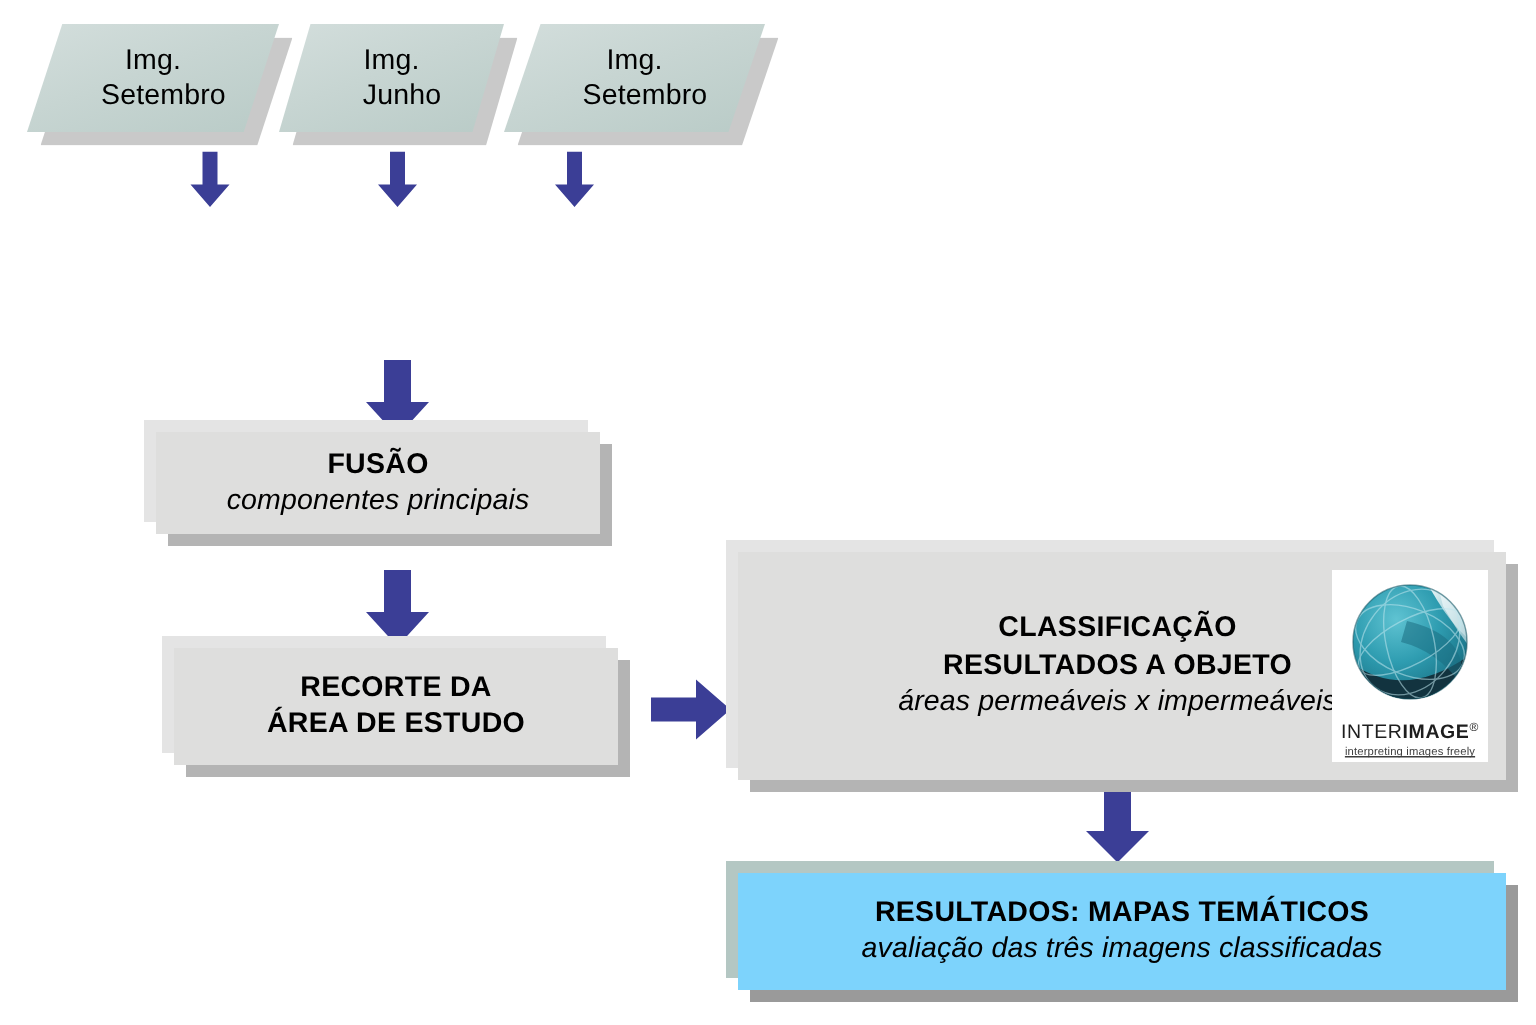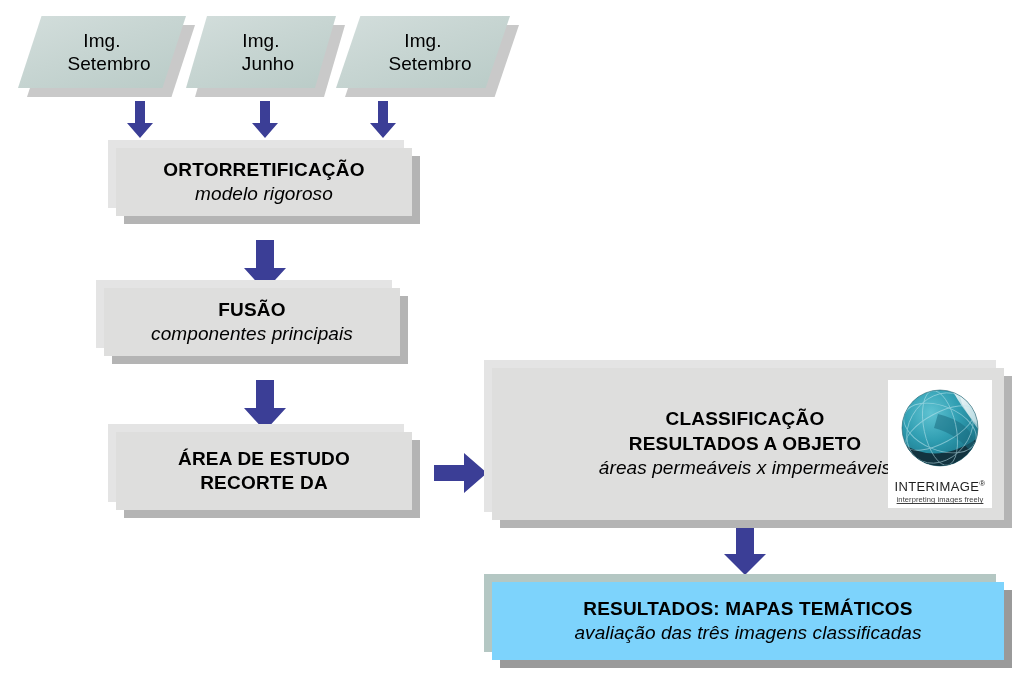--- a/index.html
+++ b/index.html
@@ -91,21 +91,21 @@
     display: flex; flex-direction: column;
     align-items: center; justify-content: flex-start;
     overflow: hidden;
   }
   .logo-sphere { margin-top: 4px; }
   .logo-word {
     font-size: 13px; letter-spacing: .4px;
     color: #1e1e1e; white-space: nowrap;
     margin-top: 1px;
   }
-  .logo-word .b { font-weight: normal; }
+  .logo-word .b { font-weight: bold; }
   .logo-word .reg {
     font-size: 8px; vertical-align: super;
   }
   .logo-tag {
     font-size: 7.5px; color: #3d3d3d;
     white-space: nowrap; margin-top: 1px;
     letter-spacing: .1px;
     text-decoration: underline;
   }
 
@@ -154,30 +154,20 @@
     <svg width="28" height="38" viewBox="0 0 28 38" aria-hidden="true">
       <polygon points="9,0 19,0 19,22 27,22 14,37 1,22 9,22" fill="#3b3e96"></polygon>
     </svg>
   </div>
   <div class="arrow" style="left:369px; top:101px;">
     <svg width="28" height="38" viewBox="0 0 28 38" aria-hidden="true">
       <polygon points="9,0 19,0 19,22 27,22 14,37 1,22 9,22" fill="#3b3e96"></polygon>
     </svg>
   </div>
 
-  <div class="box-wrap" style="left:116px; top:148px; width:296px; height:68px;">
-    <div class="box-back"></div>
-    <div class="box-shadow"></div>
-    <div class="box-face">
-      <div class="box-text">
-        <div class="t-bold">ORTORRETIFICAÇÃO</div>
-        <div class="t-ital">modelo rigoroso</div>
-      </div>
-    </div>
-  </div>
 
   <div class="arrow" style="left:243px; top:240px;">
     <svg width="44" height="52" viewBox="0 0 44 52" aria-hidden="true">
       <polygon points="13,0 31,0 31,28 43,28 22,51 1,28 13,28" fill="#3b3e96"></polygon>
     </svg>
   </div>
 
   <div class="box-wrap" style="left:104px; top:288px; width:296px; height:68px;">
     <div class="box-back"></div>
     <div class="box-shadow"></div>
@@ -193,22 +183,22 @@
     <svg width="44" height="52" viewBox="0 0 44 52" aria-hidden="true">
       <polygon points="13,0 31,0 31,28 43,28 22,51 1,28 13,28" fill="#3b3e96"></polygon>
     </svg>
   </div>
 
   <div class="box-wrap" style="left:116px; top:432px; width:296px; height:78px;">
     <div class="box-back"></div>
     <div class="box-shadow"></div>
     <div class="box-face">
       <div class="box-text">
+        <div class="t-bold">RECORTE DA</div>
         <div class="t-bold">ÁREA DE ESTUDO</div>
-        <div class="t-bold">RECORTE DA</div>
       </div>
     </div>
   </div>
 
   <div class="arrow" style="left:434px; top:452px;">
     <svg width="54" height="42" viewBox="0 0 54 42" aria-hidden="true">
       <polygon points="0,13 30,13 30,1 53,21 30,41 30,29 0,29" fill="#3b3e96"></polygon>
     </svg>
   </div>
 

